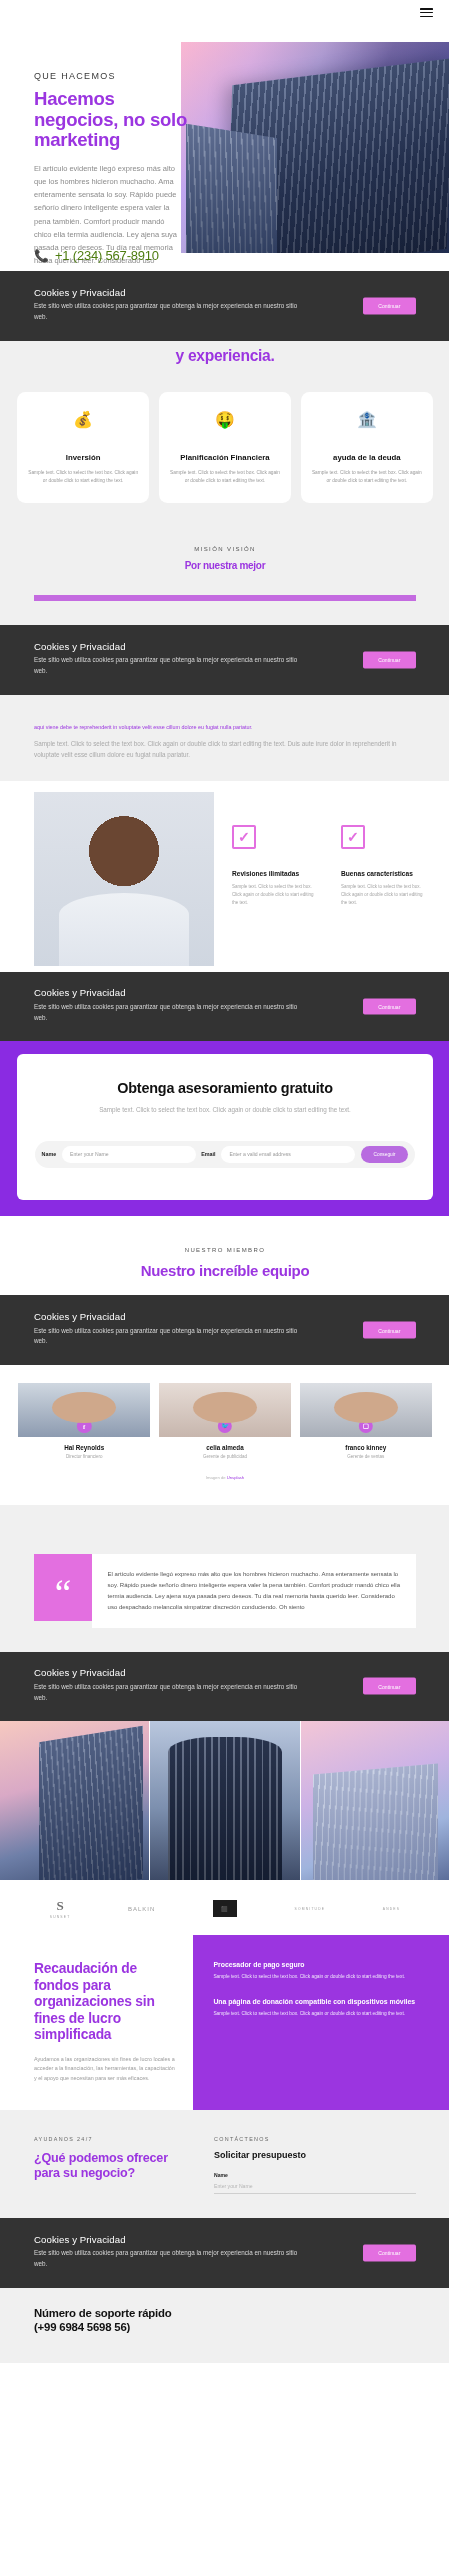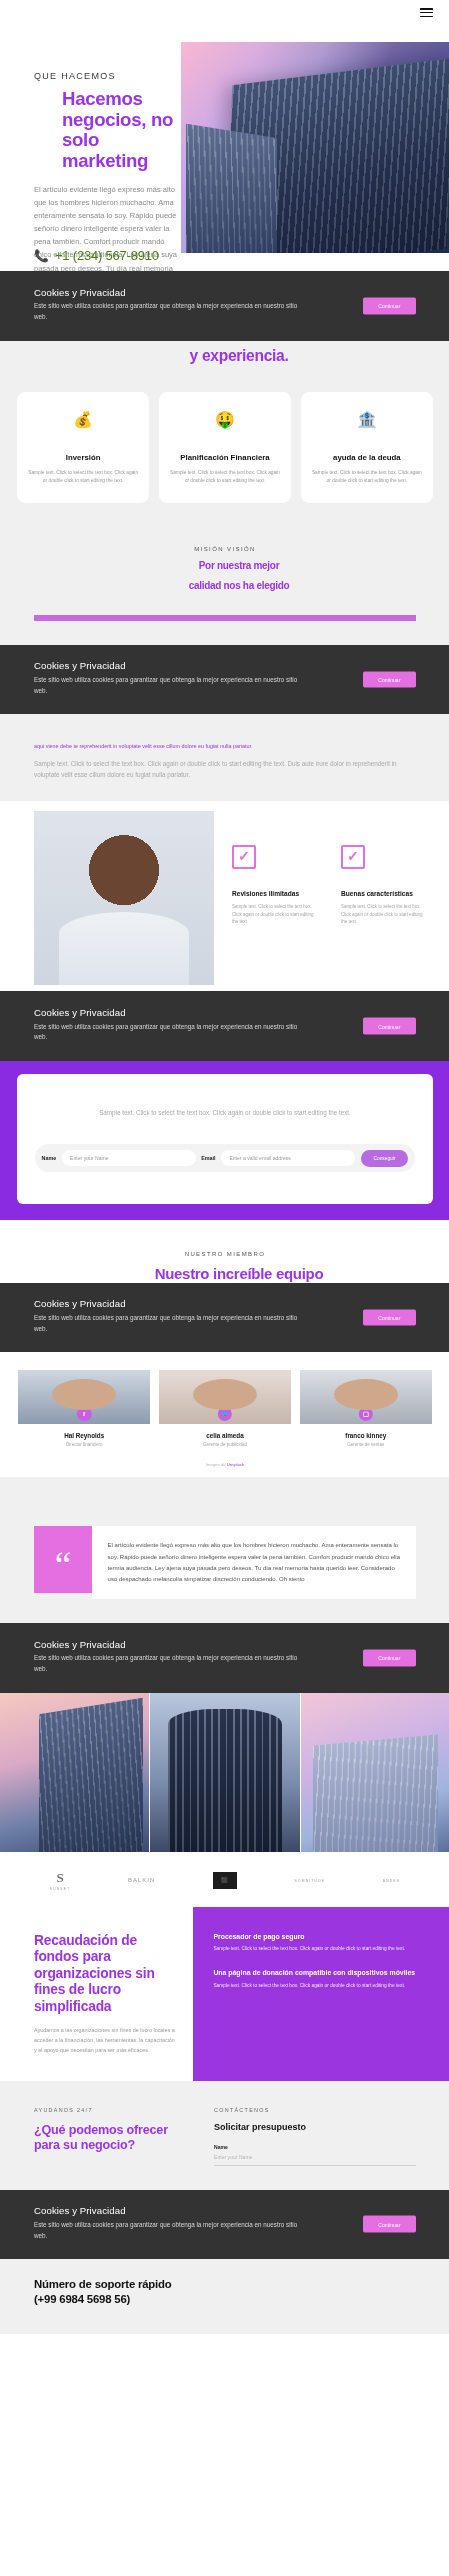--- a/index.html
+++ b/index.html
@@ -13,21 +13,20 @@
 
   
   .wrap { width: 450px; position: relative; }
   .eyebrow {
     font-size: 9px; letter-spacing: 1.3px; color: #3a3a3a;
     text-transform: uppercase; font-weight: 400;
   }
   .h-purple {
     color: #9b35e0; font-weight: 800; line-height: 1.12;
     letter-spacing: -0.3px;
-    margin-left: 28px;
   }
   .body-txt { color: #8b8b8b; font-size: 7.5px; line-height: 1.75; }
   .sample-txt { color: #a9a9a9; font-size: 6.3px; line-height: 1.7; }
 
   
   .topbar { height: 25px; position: relative; }
   .hamburger {
     position: absolute; right: 17px; top: 8.4px;
     width: 13px; height: 9px; cursor: pointer;
   }
@@ -142,21 +141,21 @@
     border:none; background:#fff; border-radius:18px; padding:5.4px 8.4px;
     font-size:5.1px; font-family:inherit; color:#9a9a9a; flex:1; min-width:0;
   }
   .form input::placeholder{color:#9a9a9a;}
   .form .sub {
     background:#b86be0; color:#fff; border:none; border-radius:18px;
     font-size:4.8px; padding:6px 13px; cursor:pointer; font-family:inherit;
   }
 
   
-  .team { background:#fff; text-align:center; padding:31px 0 0; }
+  .team { background:#fff; text-align:center; padding:31px 0 16px; }
   .team .eyebrow { font-size:6px; letter-spacing:1.4px; color:#555; }
   .team .h-purple { font-size:15px; margin-top:9.6px; }
   .team-grid { display:flex; gap:8.4px; padding:0 18px; margin-top:18px; }
   .member { flex:1; }
   .member-photo {
     height:54px; position:relative; overflow:hidden;
     background:linear-gradient(180deg,#e8e4e0,#d6d2ce);
   }
   .mp1{background:linear-gradient(180deg,#cfd7e0 0%,#8d9bb0 100%);}
   .mp2{background:linear-gradient(180deg,#e6dcd6 0%,#c7b6ad 100%);}
@@ -299,21 +298,20 @@
       <div class="card-ico">🏦</div>
       <h4>ayuda de la deuda</h4>
       <p>Sample text. Click to select the text box. Click again or double click to start editing the text.</p>
     </div>
   </div>
 </div>
 
 <div class="mission">
   <div class="eyebrow">MISIÓN VISIÓN</div>
   <div class="h-purple">Por nuestra mejor</div>
-  <div class="h-purple">calidad nos ha elegido</div>
   <div class="bar-wrap">
       <div class="bar"></div>
     </div>
 </div>
 
 <div class="cookie">
   <h3>Cookies y Privacidad</h3>
   <p>Este sitio web utiliza cookies para garantizar que obtenga la mejor experiencia en nuestro sitio web.</p>
   <button class="cookie-btn">Continuar</button>
 </div>
@@ -346,20 +344,21 @@
 </div>
 
 <div class="cookie">
   <h3>Cookies y Privacidad</h3>
   <p>Este sitio web utiliza cookies para garantizar que obtenga la mejor experiencia en nuestro sitio web.</p>
   <button class="cookie-btn">Continuar</button>
 </div>
 
 <div class="cta-outer">
   <div class="cta-card">
+    <h2>Obtenga asesoramiento gratuito</h2>
     <p class="sample-txt">Sample text. Click to select the text box. Click again or double click to start editing the text.</p>
     <div class="form">
       <label>Name</label>
       <input type="text" placeholder="Enter your Name" style="">
       <label>Email</label>
       <input type="text" placeholder="Enter a valid email address" style="">
       <button class="sub">Conseguir</button>
     </div>
   </div>
 </div>

